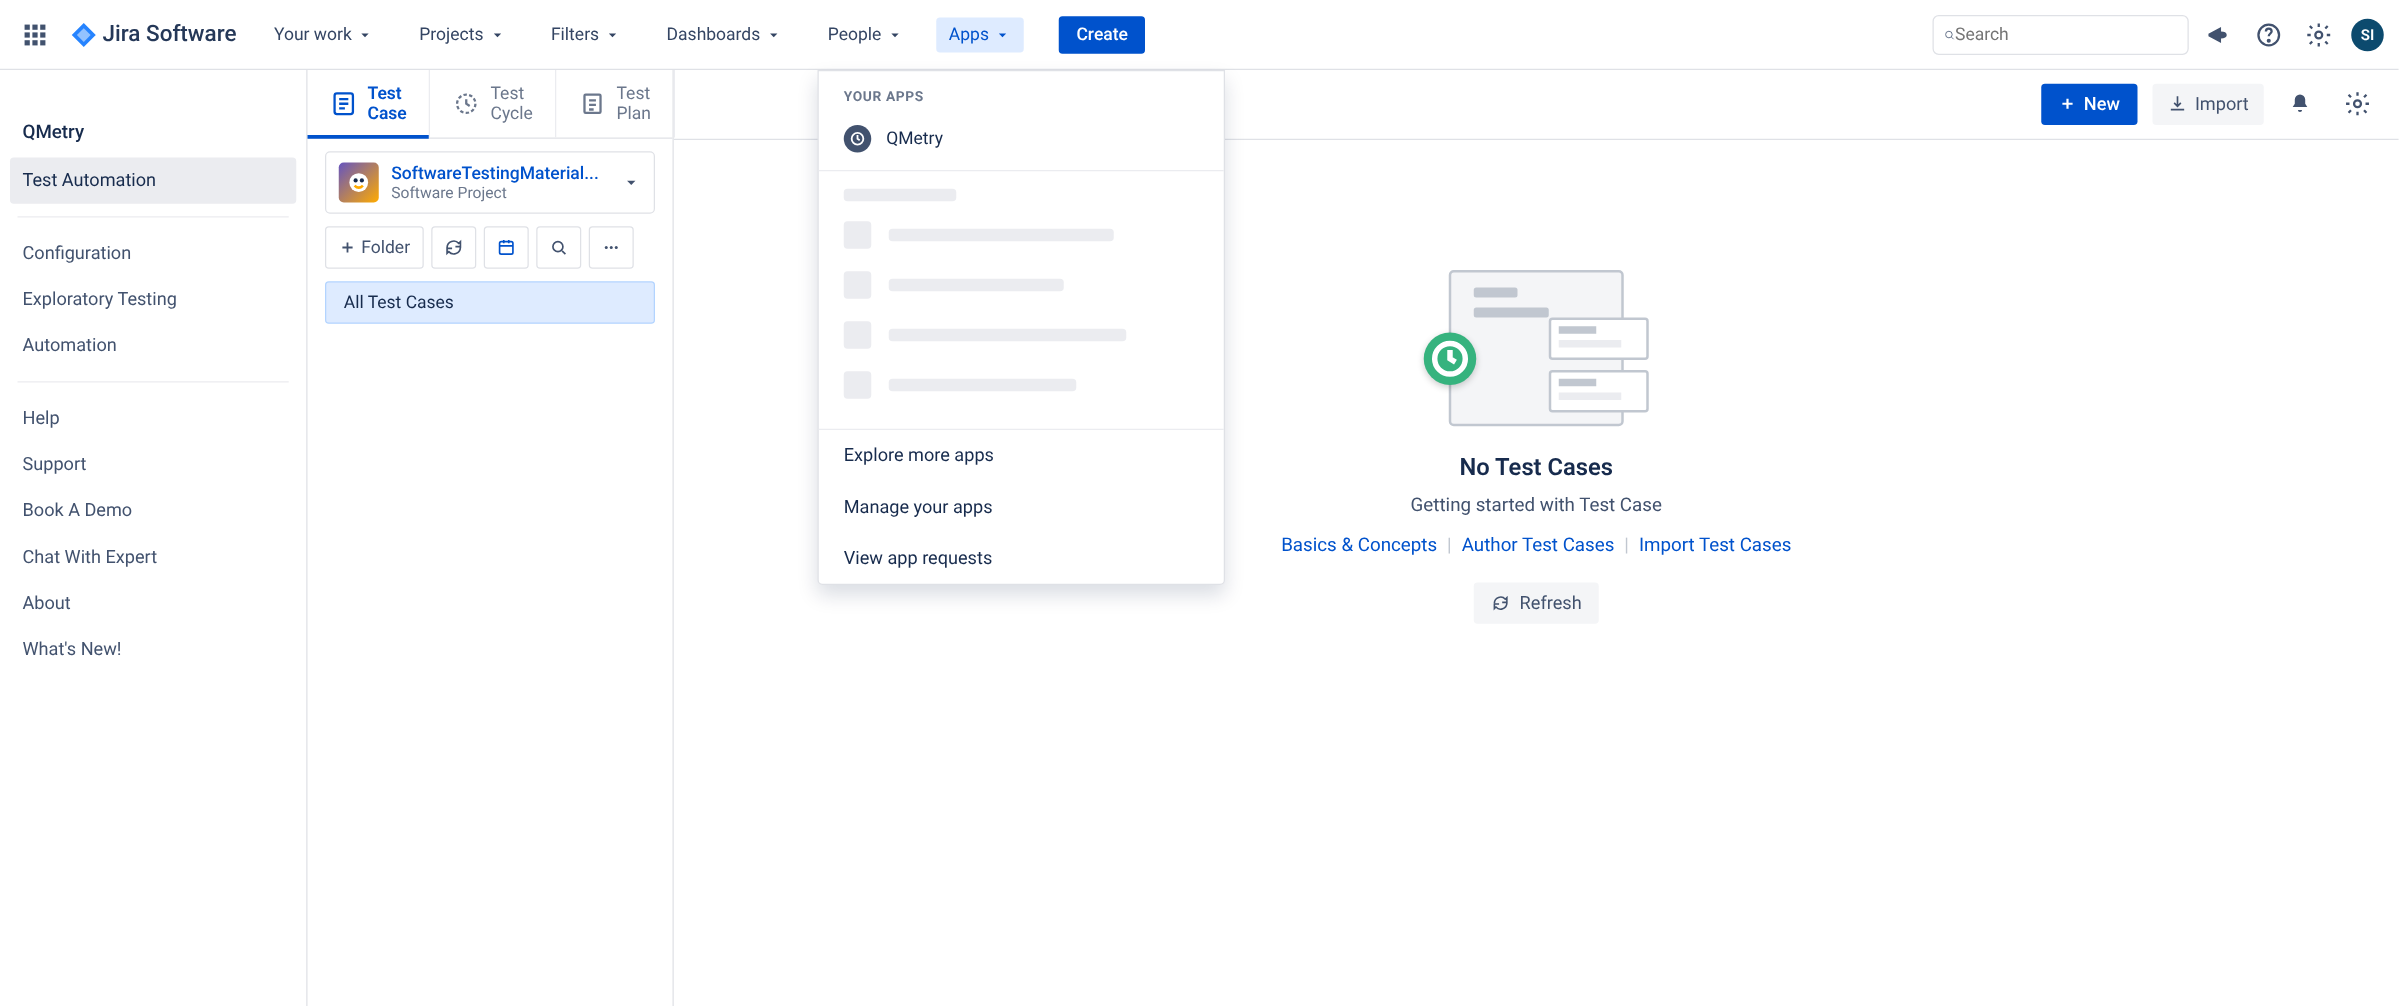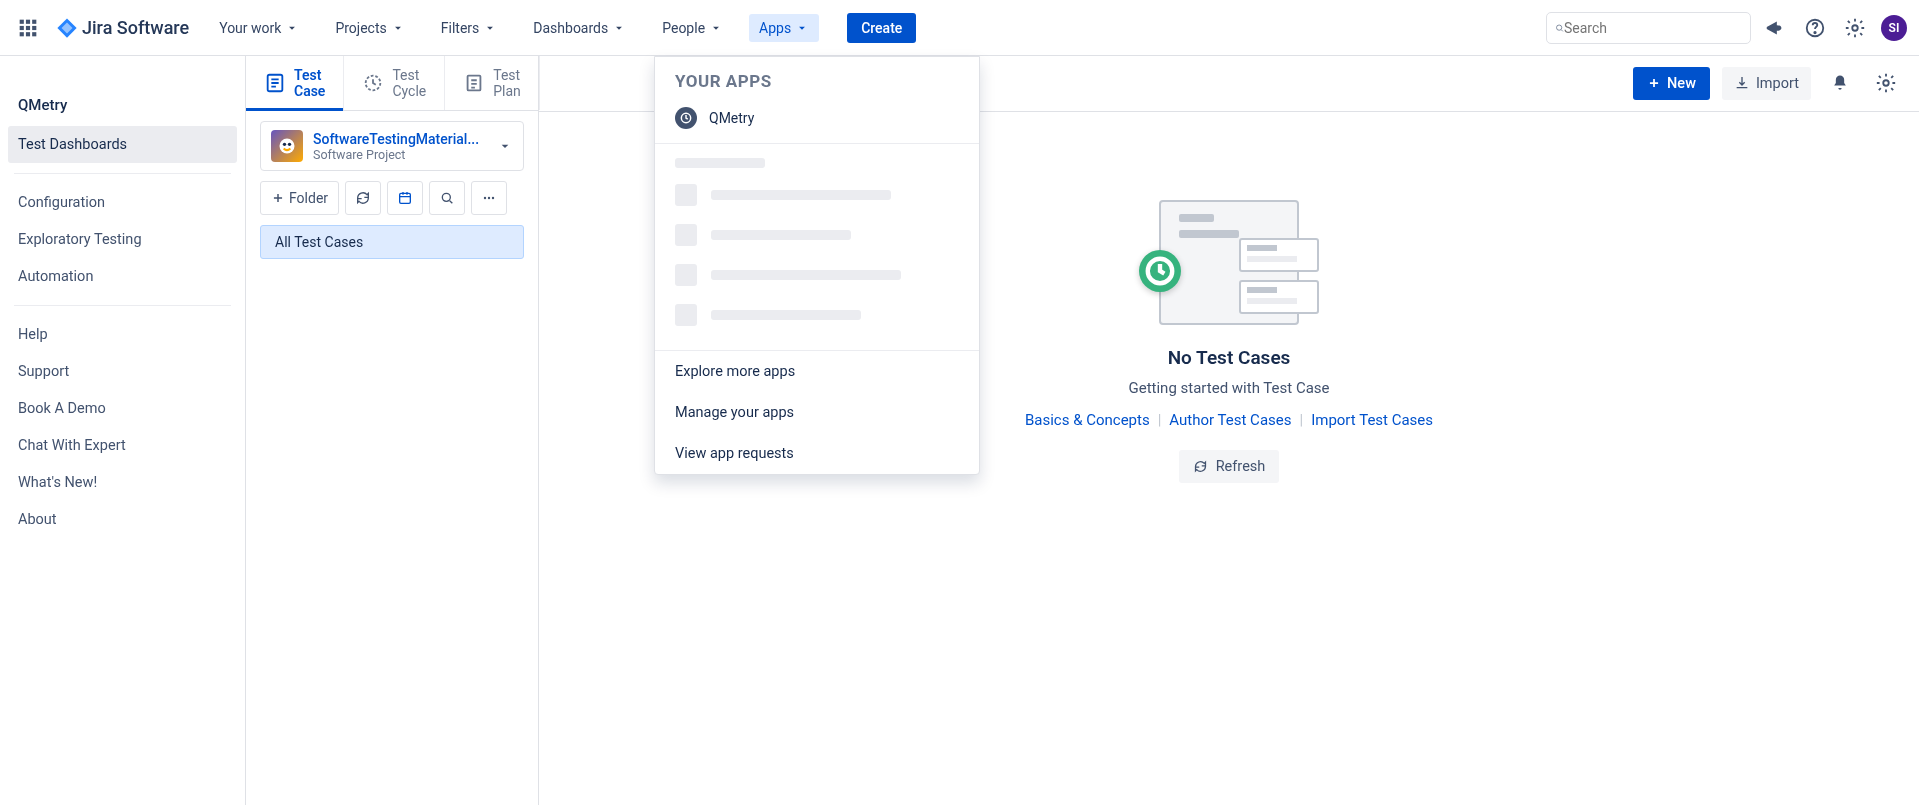--- a/index.html
+++ b/index.html
@@ -10,21 +10,21 @@
 .logo-text{ font-size:18px; font-weight:500; color:#253858;text-align:right;}
 .nav { display:flex; align-items:center; gap:16px; margin-left:8px;}
 .nav-item { padding:6px 10px; display:flex; align-items:center; gap:4px; border-radius:3px; cursor:pointer; color:#344563; font-size:14px;}
 .nav-item.sel{ background:#deebff; color:#0052cc;}
 .chev{ width:14px; height:14px; fill:currentColor;}
 .create-btn{ margin-left:12px; background:#0052cc; color:#fff; border:none; padding:7px 14px; border-radius:3px; font-weight:500; cursor:pointer; font-size:14px;}
 .spacer{ flex:1;}
 .search{ display:flex; align-items:center; width:205px; height:32px; border:1px solid #dfe1e6; border-radius:5px; padding:0 8px; color:#5e6c84;}
 .search input{ border:none; outline:none; flex:1; font-size:14px; color:#172b4d; background:transparent;}
 .tb-icon{ width:32px; height:32px; display:flex; align-items:center; justify-content:center; border-radius:50%; cursor:pointer; color:#344563; margin-left:4px;}
-.avatar{ width:26px; height:26px; border-radius:50%; background:#4c1d95; color:#fff; display:flex; align-items:center; justify-content:center; font-size:12px; font-weight:600; margin-left:6px; cursor:pointer;}
+.avatar{ width:26px; height:26px; border-radius:50%; background:#0c4a6e; color:#fff; display:flex; align-items:center; justify-content:center; font-size:12px; font-weight:600; margin-left:6px; cursor:pointer;}
 .shell{ display:flex; height:calc(805px - 56px);}
 .left-side{ width:246px; border-right:1px solid #dfe1e6; padding:20px 0 0 0; display:flex; flex-direction:column;}
 .side-title{ padding:20px 18px 12px; font-size:15px; font-weight:500; color:#172b4d;}
 .side-item{ padding:10px 18px; color:#42526e; cursor:pointer; font-size:14.5px;}
 .side-item.sel{ background:#ebecf0; color:#172b4d; border-radius:3px; margin:0 8px; padding:10px 10px;}
 .side-sep{ height:1px; background:#ebecf0; margin:10px 14px;}
 .inner-side{ width:293px; border-right:1px solid #dfe1e6; display:flex; flex-direction:column;}
 .tabs{ display:flex; border-bottom:1px solid #dfe1e6; height:55px; align-items:stretch; padding-left:0;}
 .tab{ display:flex; align-items:center; gap:8px; padding:0 18px; cursor:pointer; color:#6b778c; border-right:1px solid #ebecf0; position:relative;}
 .tab.sel{ color:#0052cc;}
@@ -33,39 +33,39 @@
 .proj-card{ margin:10px 14px 0; border:1px solid #dfe1e6; border-radius:4px; padding:8px 10px; display:flex; align-items:center; gap:10px; cursor:pointer;}
 .proj-logo{ width:32px; height:32px; border-radius:4px; background:linear-gradient(135deg,#6554c0,#ffab00); display:flex; align-items:center; justify-content:center;}
 .proj-info{ flex:1; overflow:hidden;}
 .proj-name{ color:#0052cc; font-weight:500; font-size:14px; white-space:nowrap; overflow:hidden; text-overflow:ellipsis;}
 .proj-sub{ color:#6b778c; font-size:12.5px;}
 .toolbar{ display:flex; gap:6px; padding:10px 14px 6px;}
 .tb-btn{ height:34px; border:1px solid #dfe1e6; background:#fff; border-radius:3px; display:flex; align-items:center; justify-content:center; padding:0 10px; cursor:pointer; color:#42526e; font-size:14px; gap:4px;}
 .tb-btn.sq{ width:36px; padding:0;}
 .tree-item{ margin:4px 14px; padding:8px 14px; background:#deebff; border:1px solid #b3d4ff; border-radius:3px; cursor:pointer; font-size:14px;}
 .main{ flex:1; position:relative; display:flex; justify-content:center;}
-.empty{ position:absolute; top:144px; text-align:center; color:#172b4d;}
+.empty{ position:absolute; top:160px; text-align:center; color:#172b4d;}
 .empty-img{ width:180px; height:130px; margin:0 auto 16px; position:relative;}
 .doc-bg{ position:absolute; left:20px; top:0; width:140px; height:125px; background:#f4f5f7; border:2px solid #c1c7d0; border-radius:4px;}
 .green-badge{ position:absolute; left:0; top:50px; width:42px; height:42px; border-radius:50%; background:#36b37e; box-shadow:0 2px 6px rgba(0,0,0,0.2);} 
 .doc-line{ position:absolute; background:#c1c7d0; height:8px; border-radius:2px;}
 .pill-card{ position:absolute; right:0; width:80px; height:34px; border:2px solid #c1c7d0; background:#fff; border-radius:3px;}
 .empty-title{ font-size:19px; font-weight:600; margin-bottom:10px;}
 .empty-sub{ font-size:15px; color:#42526e; margin-bottom:14px;}
 .links{ display:flex; justify-content:center; gap:8px; color:#0052cc; font-size:15px;}
 .links span.sep{ color:#c1c7d0;}
 .links a{ color:#0052cc; text-decoration:none; cursor:pointer;}
 .refresh-btn{ margin-top:21px; display:inline-flex; align-items:center; gap:8px; background:#f4f5f7; border:none; padding:8px 14px; border-radius:3px; cursor:pointer; color:#42526e; font-size:14.5px;}
 .top-actions{ position:absolute; right:16px; top:10px; display:flex; align-items:center; gap:12px;}
 .new-btn{ background:#0052cc; color:#fff; border:none; padding:8px 14px; border-radius:3px; font-weight:500; display:flex; align-items:center; gap:6px; cursor:pointer; font-size:14.5px;}
 .import-btn{ background:#f4f5f7; border:none; padding:8px 12px; border-radius:3px; color:#42526e; display:flex; align-items:center; gap:6px; cursor:pointer; font-size:14.5px;}
 .ic-btn{ width:34px; height:34px; display:flex; align-items:center; justify-content:center; color:#42526e; cursor:pointer; border-radius:3px;}
 .main-hr{ position:absolute; top:55px; left:0; right:0; height:1px; background:#dfe1e6;}
 .dropdown{ position:absolute; top:56px; left:654px; width:326px; background:#fff; border:1px solid #dfe1e6; border-radius:0 0 4px 4px; box-shadow:0 8px 16px rgba(9,30,66,0.15); z-index:30;}
-.dd-header{ padding:14px 20px 6px; font-size:17px; font-weight:700; color:#6b778c; letter-spacing:.5px;}
+.dd-header{ padding:14px 20px 6px; font-size:11px; font-weight:700; color:#6b778c; letter-spacing:.5px;}
 .dd-app{ display:flex; align-items:center; gap:12px; padding:10px 20px 14px; cursor:pointer;}
 .dd-app-ic{ width:22px; height:22px; border-radius:50%; background:#42526e; display:flex; align-items:center; justify-content:center;}
 .dd-sep{ height:1px; background:#ebecf0;}
 .skeleton-zone{ padding:14px 20px 20px;}
 .sk-line{ background:#ebecf0; border-radius:3px; margin-bottom:16px;}
 .sk-row{ display:flex; align-items:center; gap:14px; margin-bottom:18px;}
 .sk-sq{ width:22px; height:22px; background:#ebecf0; border-radius:3px;}
 .dd-link{ padding:12px 20px; color:#172b4d; cursor:pointer; font-size:14.5px;}
 svg{ display:block;}
 </style>
@@ -197,32 +197,32 @@
   <div class="dd-sep"></div>
   <div class="dd-link">Explore more apps</div>
   <div class="dd-link">Manage your apps</div>
   <div class="dd-link">View app requests</div>
 </div>
 
 <div class="shell">
 
   <div class="left-side">
     <div class="side-title">QMetry</div>
-    <div class="side-item sel">Test Dashboards</div>
+    <div class="side-item sel">Test Automation</div>
     <div class="side-sep"></div>
     <div class="side-item">Configuration</div>
     <div class="side-item">Exploratory Testing</div>
     <div class="side-item">Automation</div>
     <div class="side-sep"></div>
     <div class="side-item">Help</div>
     <div class="side-item">Support</div>
     <div class="side-item">Book A Demo</div>
     <div class="side-item">Chat With Expert</div>
+    <div class="side-item">About</div>
     <div class="side-item">What's New!</div>
-    <div class="side-item">About</div>
   </div>
 
   <div class="inner-side">
     <div class="tabs">
       <div class="tab sel">
         <span class="tab-ic">
             <svg viewBox="0 0 24 24" fill="none" stroke="#0052cc" stroke-width="2">
               <rect x="4" y="3" width="16" height="18" rx="2"></rect>
               <path d="M8 8h8M8 12h8M8 16h5"></path>
             </svg>

